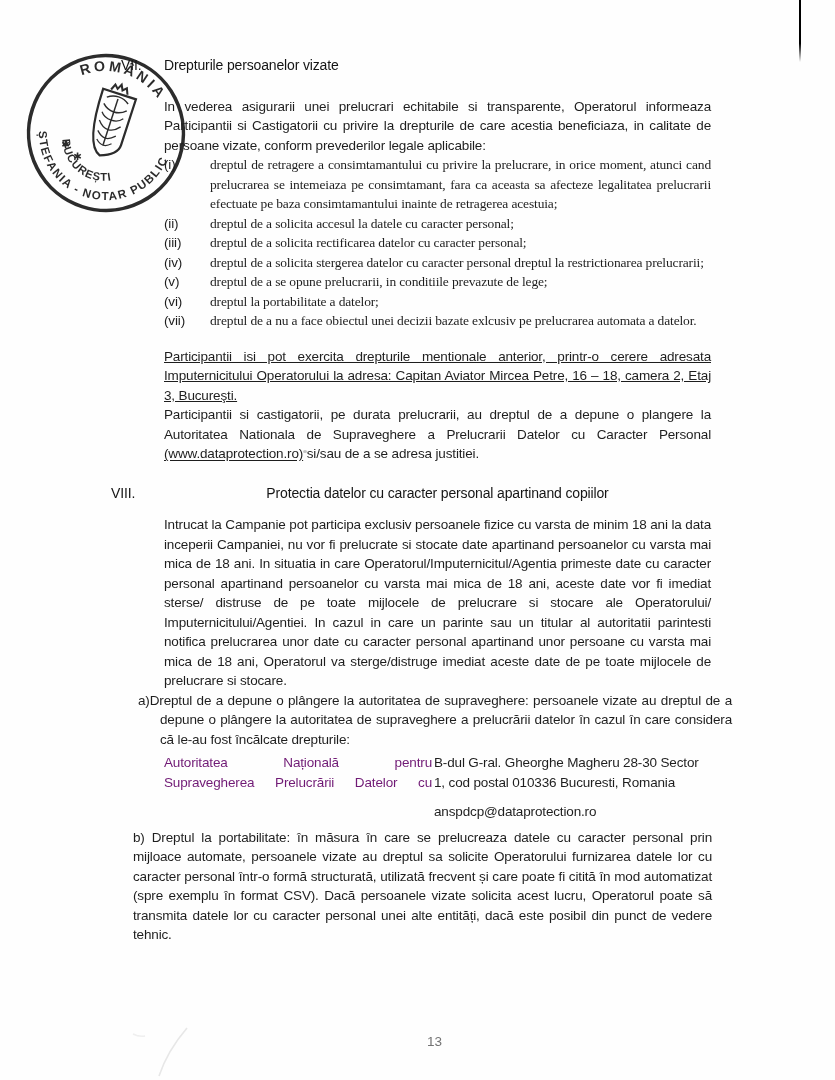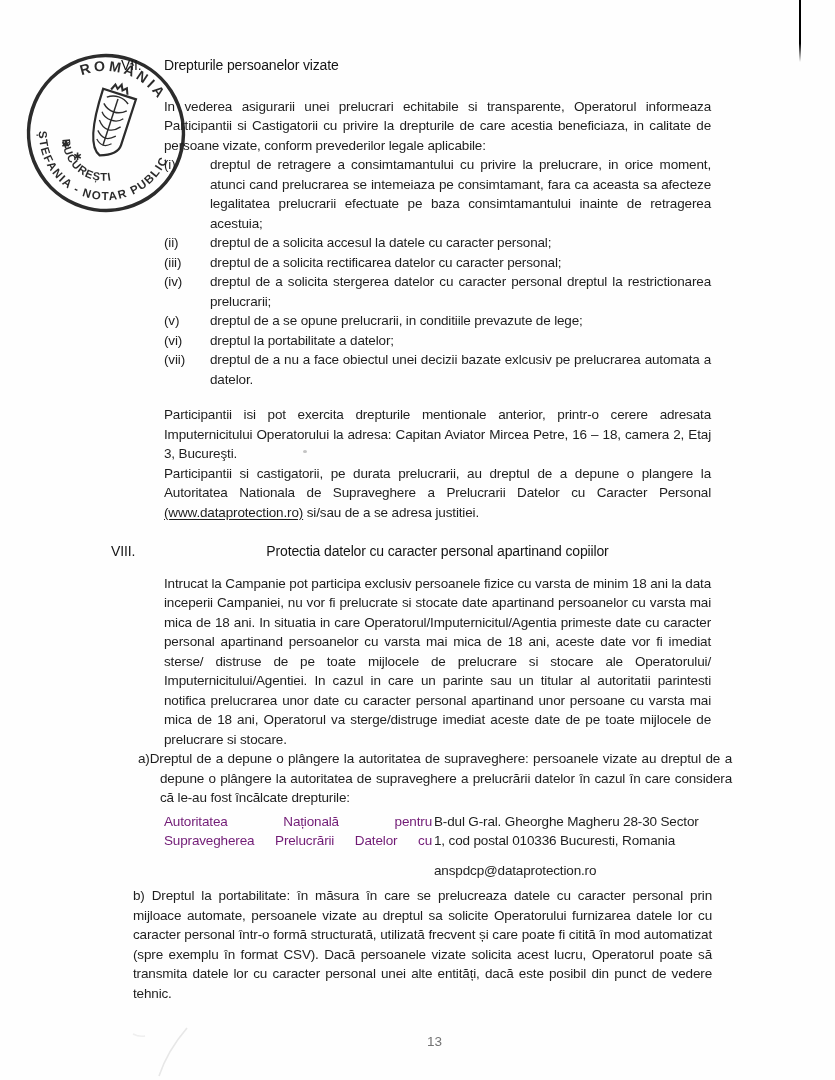--- a/index.html
+++ b/index.html
@@ -15,27 +15,27 @@
   .col{
     position:absolute;left:164px;top:56px;width:547px;
     font-size:13.5px;line-height:19.5px;letter-spacing:-0.15px;
   }
   .sec-head{position:relative;font-weight:normal;font-size:14px;color:#151515;margin:0 0 21px 0;}
   .sec-head .numeral{position:absolute;top:0;}
   .n7{left:-43px;}
   .n8{left:-53px;}
   p.just{margin:0;text-align:justify;}
   .gap16{margin-bottom:16px;}
-  .gap10{margin-bottom:10px;}
+  .gap10{margin-bottom:10px;text-decoration:underline;}
   .gap20{margin-top:20px;text-align:center;}
   .gap9{margin-bottom:9px;}
   .rights{margin-bottom:16px;}
   .right-row{display:flex;}
   .right-row .marker{width:46px;flex:0 0 46px;}
-  .right-row .rtext{flex:1;text-align:justify;}
+  .right-row .rtext{flex:1;text-align:justify;font-family:Liberation Serif, serif;}
   .ulink{text-decoration:underline;text-underline-offset:2px;}
   .item-a{
     margin-left:-26px;width:572px;
     padding-left:22px;text-indent:-22px;
     text-align:justify;margin-bottom:4px;
   }
   .authority{display:flex;width:546px;margin-bottom:6px;}
   .auth-left{width:268px;flex:0 0 268px;font-weight:normal;color:#701a75;}
   .auth-right{flex:1;padding-left:2px;}
   .auth-line.just{text-align:justify;text-align-last:justify;}

